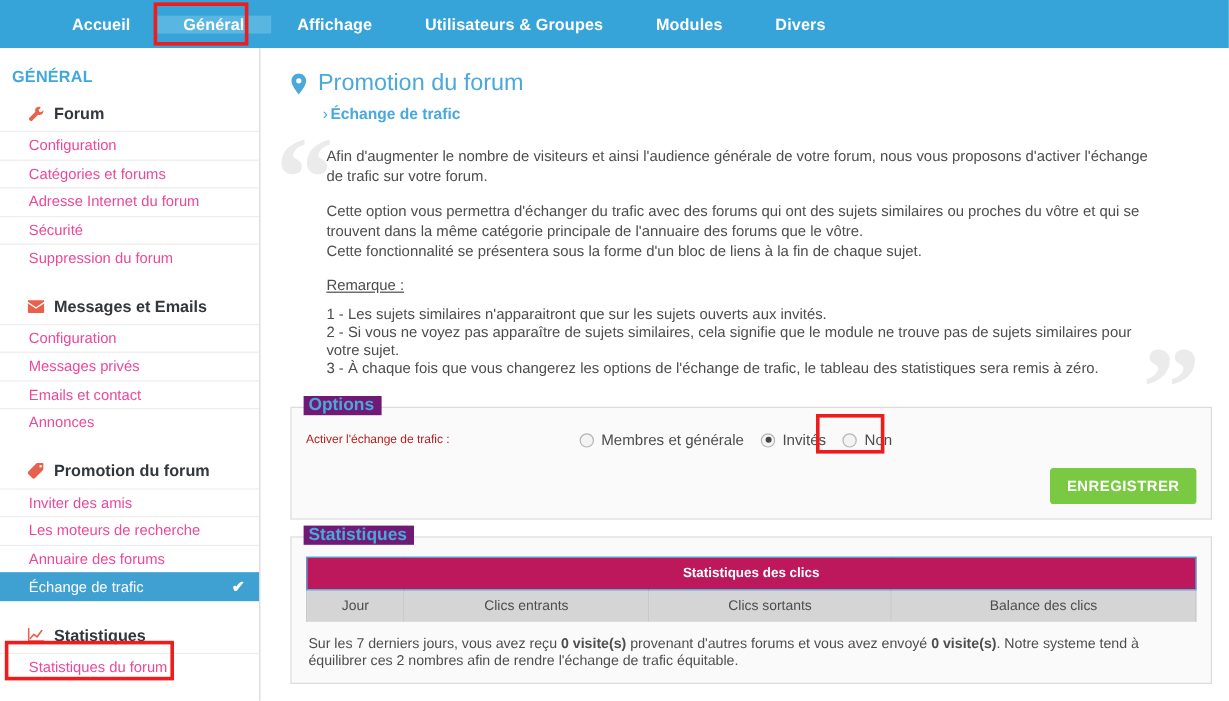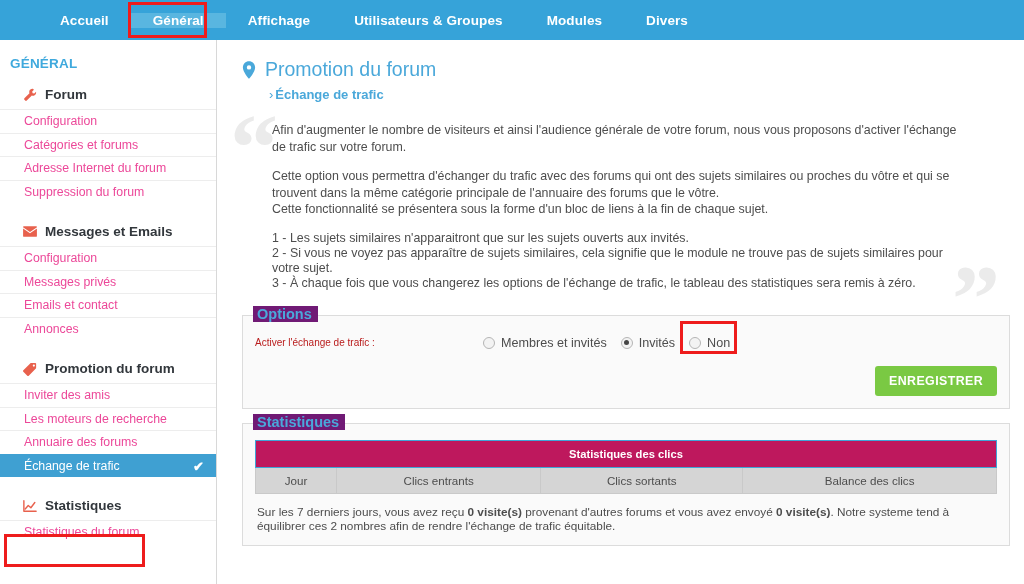--- a/index.html
+++ b/index.html
@@ -328,20 +328,23 @@
     <div class="sb-link">
         <span>Configuration</span>
       </div>
     <div class="sb-link">
         <span>Catégories et forums</span>
       </div>
     <div class="sb-link">
         <span>Adresse Internet du forum</span>
       </div>
     <div class="sb-link">
+        <span>Sécurité</span>
+      </div>
+    <div class="sb-link">
         <span>Suppression du forum</span>
       </div>
 
     <div class="sb-gap"></div>
 
     <div class="sb-group-head">
       <span class="gicon">
         <svg viewBox="0 0 16 12" width="14" height="11" fill="currentColor">
             <path d="M0 1.2 8 6.6 16 1.2V1a1 1 0 0 0-1-1H1a1 1 0 0 0-1 1v.2zM16 2.7 8 8.1.1 2.7V11a1 1 0 0 0 1 1h13.8a1 1 0 0 0 1-1V2.7z"></path>
           </svg>
@@ -420,34 +423,35 @@
     </div>
 
     <div class="intro-wrap">
       <span class="quote-mark quote-open">“</span>
       <span class="quote-mark quote-close">”</span>
 
       <p class="intro-p">Afin d'augmenter le nombre de visiteurs et ainsi l'audience générale de votre forum, nous vous proposons d'activer l'échange de trafic sur votre forum.</p>
       <p class="intro-p tight">Cette option vous permettra d'échanger du trafic avec des forums qui ont des sujets similaires ou proches du vôtre et qui se trouvent dans la même catégorie principale de l'annuaire des forums que le vôtre.</p>
       <p class="intro-p">Cette fonctionnalité se présentera sous la forme d'un bloc de liens à la fin de chaque sujet.</p>
 
+      <p class="remark-title">Remarque :</p>
       <p class="remark-line">1 - Les sujets similaires n'apparaitront que sur les sujets ouverts aux invités.</p>
       <p class="remark-line">2 - Si vous ne voyez pas apparaître de sujets similaires, cela signifie que le module ne trouve pas de sujets similaires pour votre sujet.</p>
       <p class="remark-line">3 - À chaque fois que vous changerez les options de l'échange de trafic, le tableau des statistiques sera remis à zéro.</p>
     </div>
 
     <div class="fs">
       <div class="fs-legend">Options</div>
 
       <div class="opt-row">
         <div class="opt-label">Activer l'échange de trafic :</div>
         <div class="radio-group">
           <label class="radio-item">
             <span class="rdo"></span>
-            <span>Membres et invités</span>
+            <span>Membres et générale</span>
           </label>
           <label class="radio-item">
             <span class="rdo checked"></span>
             <span>Invités</span>
           </label>
           <label class="radio-item">
             <span class="rdo"></span>
             <span>Non</span>
           </label>
         </div>

